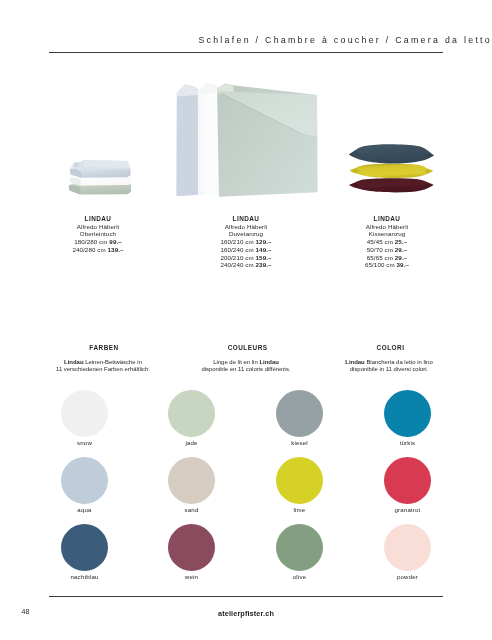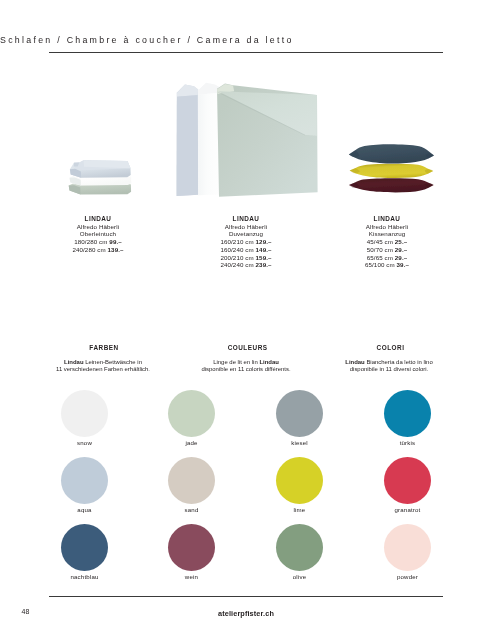--- a/index.html
+++ b/index.html
@@ -2,21 +2,21 @@
 <html><head>
 <meta charset="utf-8">
 <style>
   html,body{margin:0;padding:0;}
   body{width:492px;height:640px;background:#ffffff;
        font-family:"Liberation Sans",sans-serif;overflow:hidden;
        -webkit-font-smoothing:antialiased;}
   .page{position:relative;width:492px;height:640px;background:#fff;}
 
   
-  .hdr-title{position:absolute;left:0;right:0;top:34.5px;text-align:left;
+  .hdr-title{position:absolute;left:0;right:0;top:34.5px;text-align:right;
     font-size:8.8px;letter-spacing:2.28px;color:#231f20;font-weight:400;white-space:nowrap;}
   .hdr-rule{position:absolute;left:48.5px;top:52px;width:394.5px;height:1px;background:#3a3a3a;}
 
   
   .prod-img{position:absolute;}
   #img-sheets{left:64px;top:155px;}
   #img-duvets{left:173px;top:80px;}
   #img-pillows{left:348px;top:138px;}
 
   

